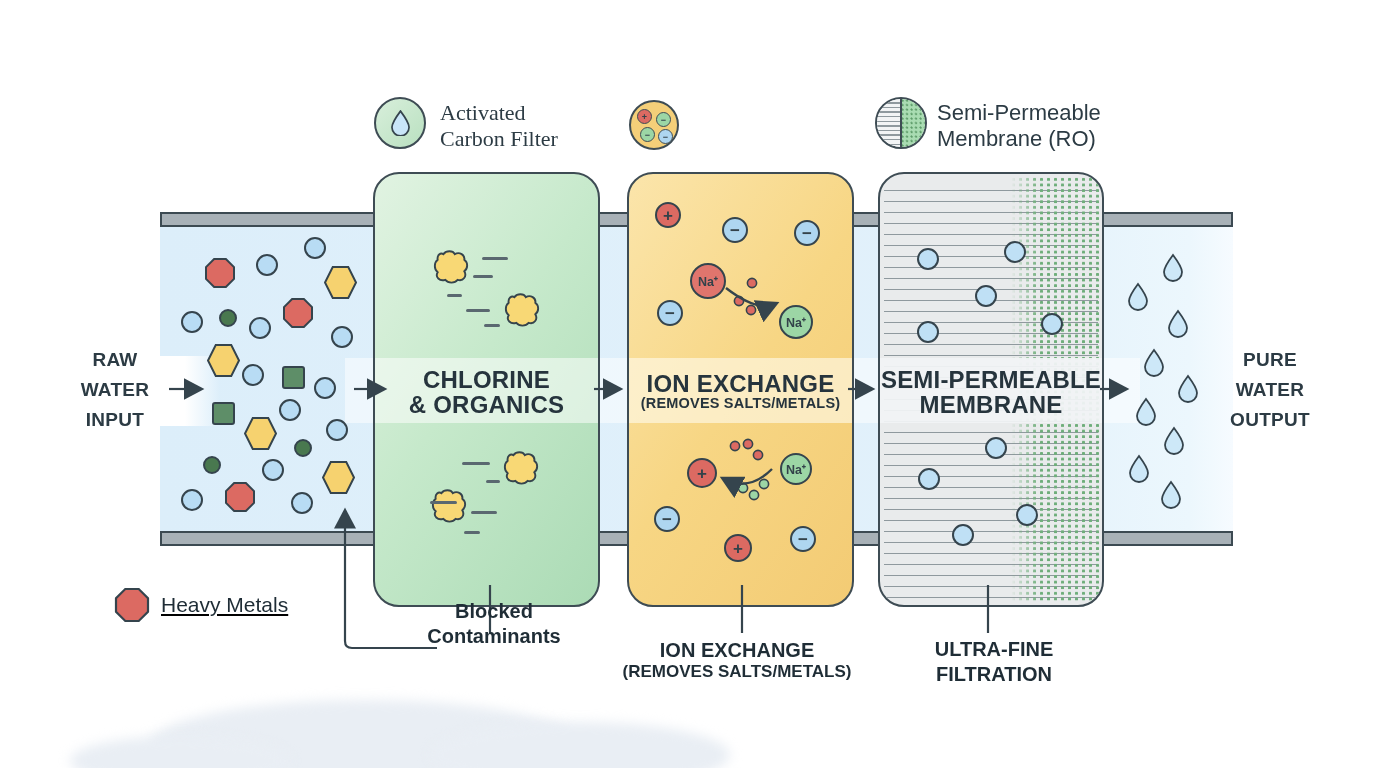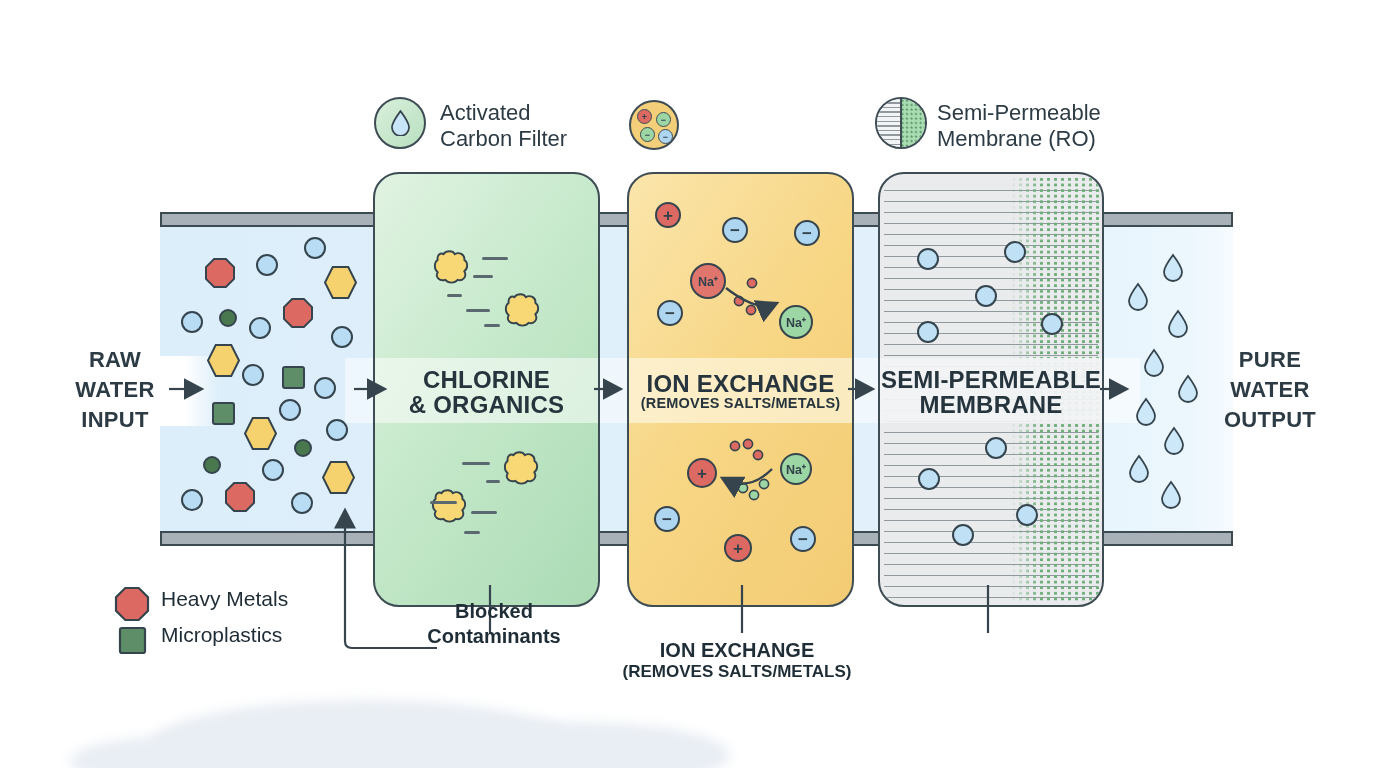--- a/index.html
+++ b/index.html
@@ -39,56 +39,56 @@
   .inner-band{position:absolute;left:0;right:0;top:184px;height:65px;}
   #band-green-in{background:rgba(255,255,255,0.52);}
   #band-orange-in{background:rgba(255,251,238,0.6);}
   #band-gray-in{background:rgba(241,243,245,0.94);}
 
   
   #scene-layer{position:absolute;inset:0;z-index:5;pointer-events:none;}
   #overlay{position:absolute;left:0;top:0;z-index:6;pointer-events:none;}
 
   
-  .io-label{position:absolute;font-size:22px;font-weight:700;color:#2c3b44;line-height:30px;
+  .io-label{position:absolute;font-size:19px;font-weight:700;color:#2c3b44;line-height:30px;
     text-align:center;letter-spacing:0.3px;z-index:7;}
   #raw-label{left:50px;top:345px;width:130px;}
   #pure-label{left:1206px;top:345px;width:128px;}
   .band-title{position:absolute;font-size:24px;font-weight:700;color:#26343d;text-align:center;
     line-height:24.5px;letter-spacing:0.2px;z-index:7;}
   #band1-title{left:373px;top:368px;width:227px;}
   #band2-title{left:627px;top:372px;width:227px;}
   #band2-sub{left:627px;top:395px;width:227px;font-size:14.5px;line-height:17px;}
   #band3-title{left:878px;top:368px;width:226px;}
   .bottom-label{position:absolute;font-size:20px;font-weight:700;color:#1f2d36;text-align:center;
     line-height:25px;z-index:7;}
   #bl1{left:394px;top:599px;width:200px;}
   #bl2{left:605px;top:638px;width:264px;}
   #bl2-sub{left:598px;top:661px;width:278px;font-size:17px;line-height:21px;}
   #bl3{left:894px;top:637px;width:200px;}
 
   
   .hdr-label{position:absolute;font-size:22px;font-weight:500;color:#2c3b44;line-height:25.5px;z-index:7;}
-  #hdr1-label{left:440px;top:100px;} #hdr2-label{left:692px;top:100px;} #hdr3-label{left:937px;top:100px;}
+  #hdr1-label{left:440px;top:100px;font-family:Liberation Serif, serif;} #hdr2-label{left:692px;top:100px;} #hdr3-label{left:937px;top:100px;}
   .hdr-icon{position:absolute;border-radius:50%;border:2.5px solid #3e4c54;box-sizing:border-box;z-index:7;}
   #hdr1-icon{left:374px;top:97px;width:52px;height:52px;
     background:linear-gradient(135deg,#d8efdb,#b9e0c0);display:flex;align-items:center;justify-content:center;}
   #hdr2-icon{left:629px;top:100px;width:50px;height:50px;background:#f4cf79;}
   #hdr3-icon{left:875px;top:97px;width:52px;height:52px;background:#f2f4f5;overflow:hidden;}
   .mini-ion{position:absolute;width:15px;height:15px;border-radius:50%;border:1.6px solid #3e4c54;
     box-sizing:border-box;font-size:9px;font-weight:700;color:#33424a;display:flex;align-items:center;justify-content:center;}
   #half-left{position:absolute;left:0;top:0;width:50%;height:100%;
     background:repeating-linear-gradient(to bottom,#f2f4f5 0px,#f2f4f5 3.2px,#8f999e 3.2px,#8f999e 4.6px);}
   #half-right{position:absolute;right:0;top:0;width:50%;height:100%;background:#a9dcb2;
     background-image:radial-gradient(circle at 1.5px 1.5px,#5d9c69 1px,rgba(0,0,0,0) 1.2px);background-size:4.5px 4.5px;}
   #half-divider{position:absolute;left:calc(50% - 1px);top:0;width:2px;height:100%;background:#3e4c54;}
 
   
   #legend{position:absolute;left:113px;top:587px;z-index:7;}
-  .legend-row{display:flex;height:36px;}
+  .legend-row{display:flex;align-items:center;height:36px;text-decoration:underline;}
   .lg-icon{width:38px;height:34px;display:inline-flex;align-items:center;justify-content:center;}
   .legend-label{font-size:21px;font-weight:500;color:#1e2c35;margin-left:10px;}
 </style>
 </head>
 <body>
 
 <div class="canvas">
 
   <div class="wm" style="left:150px;top:700px;width:430px;height:90px;"></div>
   <div class="wm" style="left:430px;top:722px;width:300px;height:66px;"></div>
@@ -382,20 +382,22 @@
 &amp; ORGANICS</div>
   <div id="band2-title" class="band-title ml">ION EXCHANGE</div>
   <div id="band2-sub" class="band-title ml">(REMOVES SALTS/METALS)</div>
   <div id="band3-title" class="band-title ml">SEMI-PERMEABLE
 MEMBRANE</div>
 
   <div id="bl1" class="bottom-label ml">Blocked
 Contaminants</div>
   <div id="bl2" class="bottom-label ml">ION EXCHANGE</div>
   <div id="bl2-sub" class="bottom-label ml">(REMOVES SALTS/METALS)</div>
+  <div id="bl3" class="bottom-label ml">ULTRA-FINE
+FILTRATION</div>
 
   <div id="hdr1-icon" class="hdr-icon">
     <svg width="19" height="26" viewBox="0 0 20 27">
       <path d="M10,1 C10,1 19,13 19,18 A9,9 0 1 1 1,18 C1,13 10,1 10,1 Z" fill="#c9e6f8" stroke="#35444d" stroke-width="1.8"></path>
     </svg>
   </div>
   <div id="hdr1-label" class="hdr-label ml">Activated
 Carbon Filter</div>
 
   <div id="hdr2-icon" class="hdr-icon">
@@ -417,25 +419,15 @@
     <div class="legend-row">
       <span class="lg-icon">
           <svg width="36" height="36">
             <g transform="translate(2,2)">
               <polygon points="9.28,0 22.72,0 32,9.28 32,22.72 22.72,32 9.28,32 0,22.72 0,9.28" fill="#dc6a62" stroke="#35444d" stroke-width="2.2"></polygon>
             </g>
           </svg>
         </span>
       <span class="legend-label">Heavy Metals</span>
     </div>
-    <div class="legend-row">
-      <span class="lg-icon">
-          <svg width="31" height="31">
-            <g transform="translate(2,2)">
-              <rect x="1" y="1" width="25" height="25" rx="2" fill="#5e8e68" stroke="#35444d" stroke-width="2.2"></rect>
-            </g>
-          </svg>
-        </span>
-      <span class="legend-label">Microplastics</span>
-    </div>
   </div>
 
 </div>
 
 </body></html>

